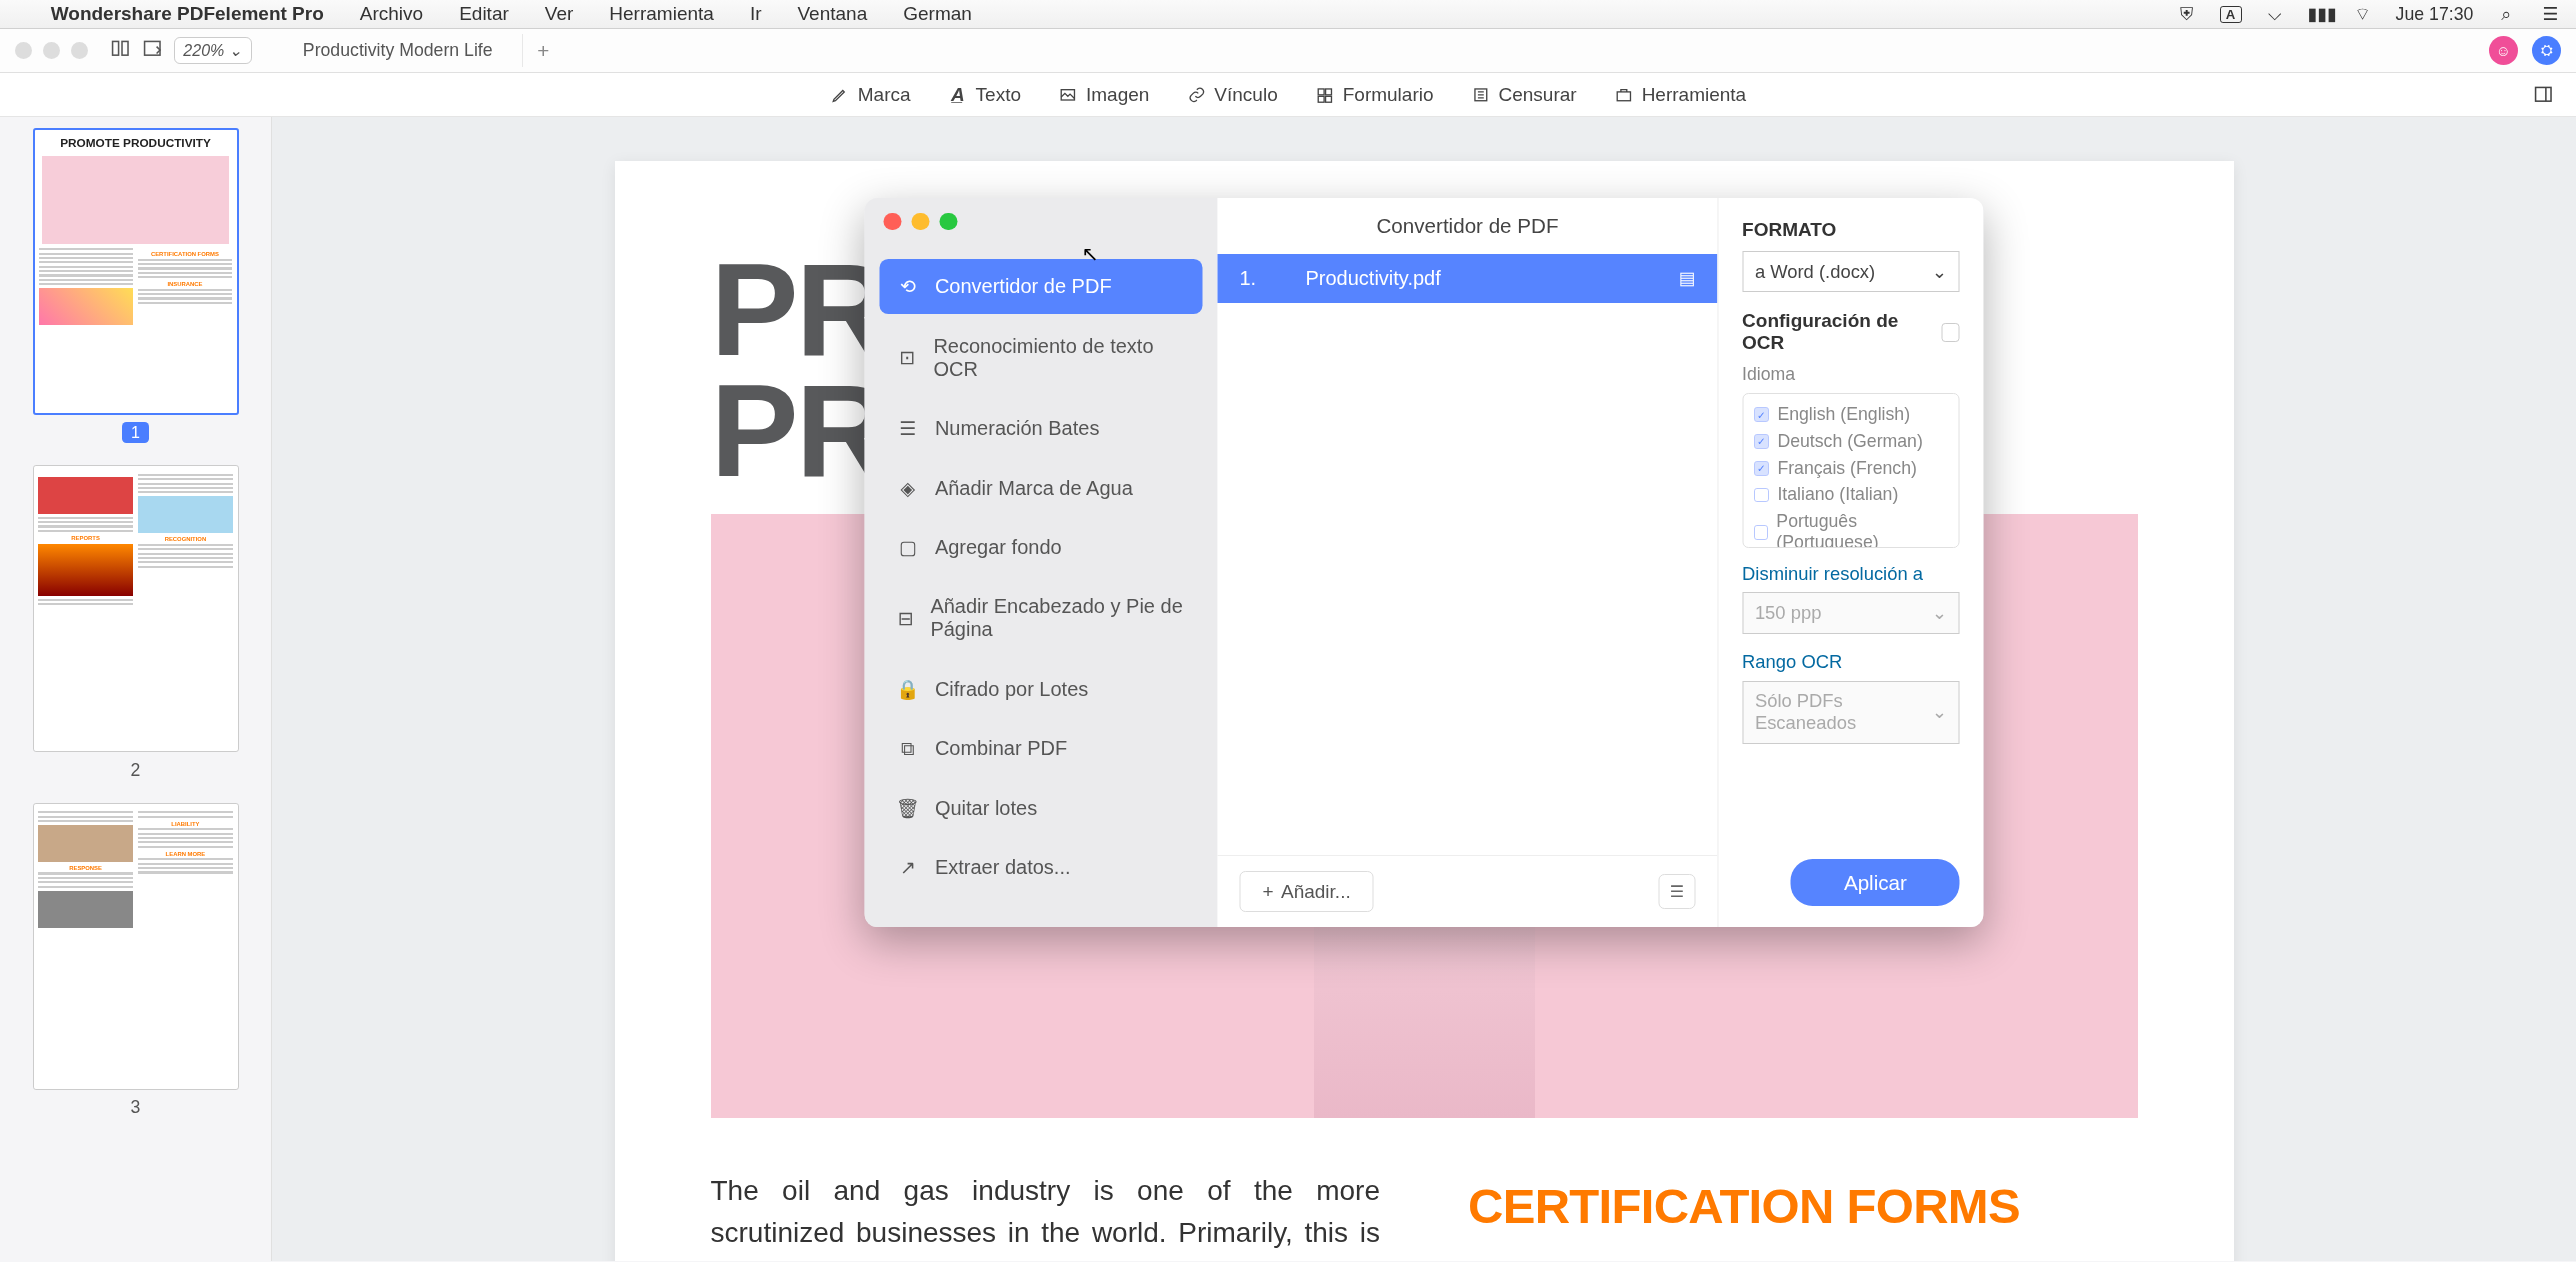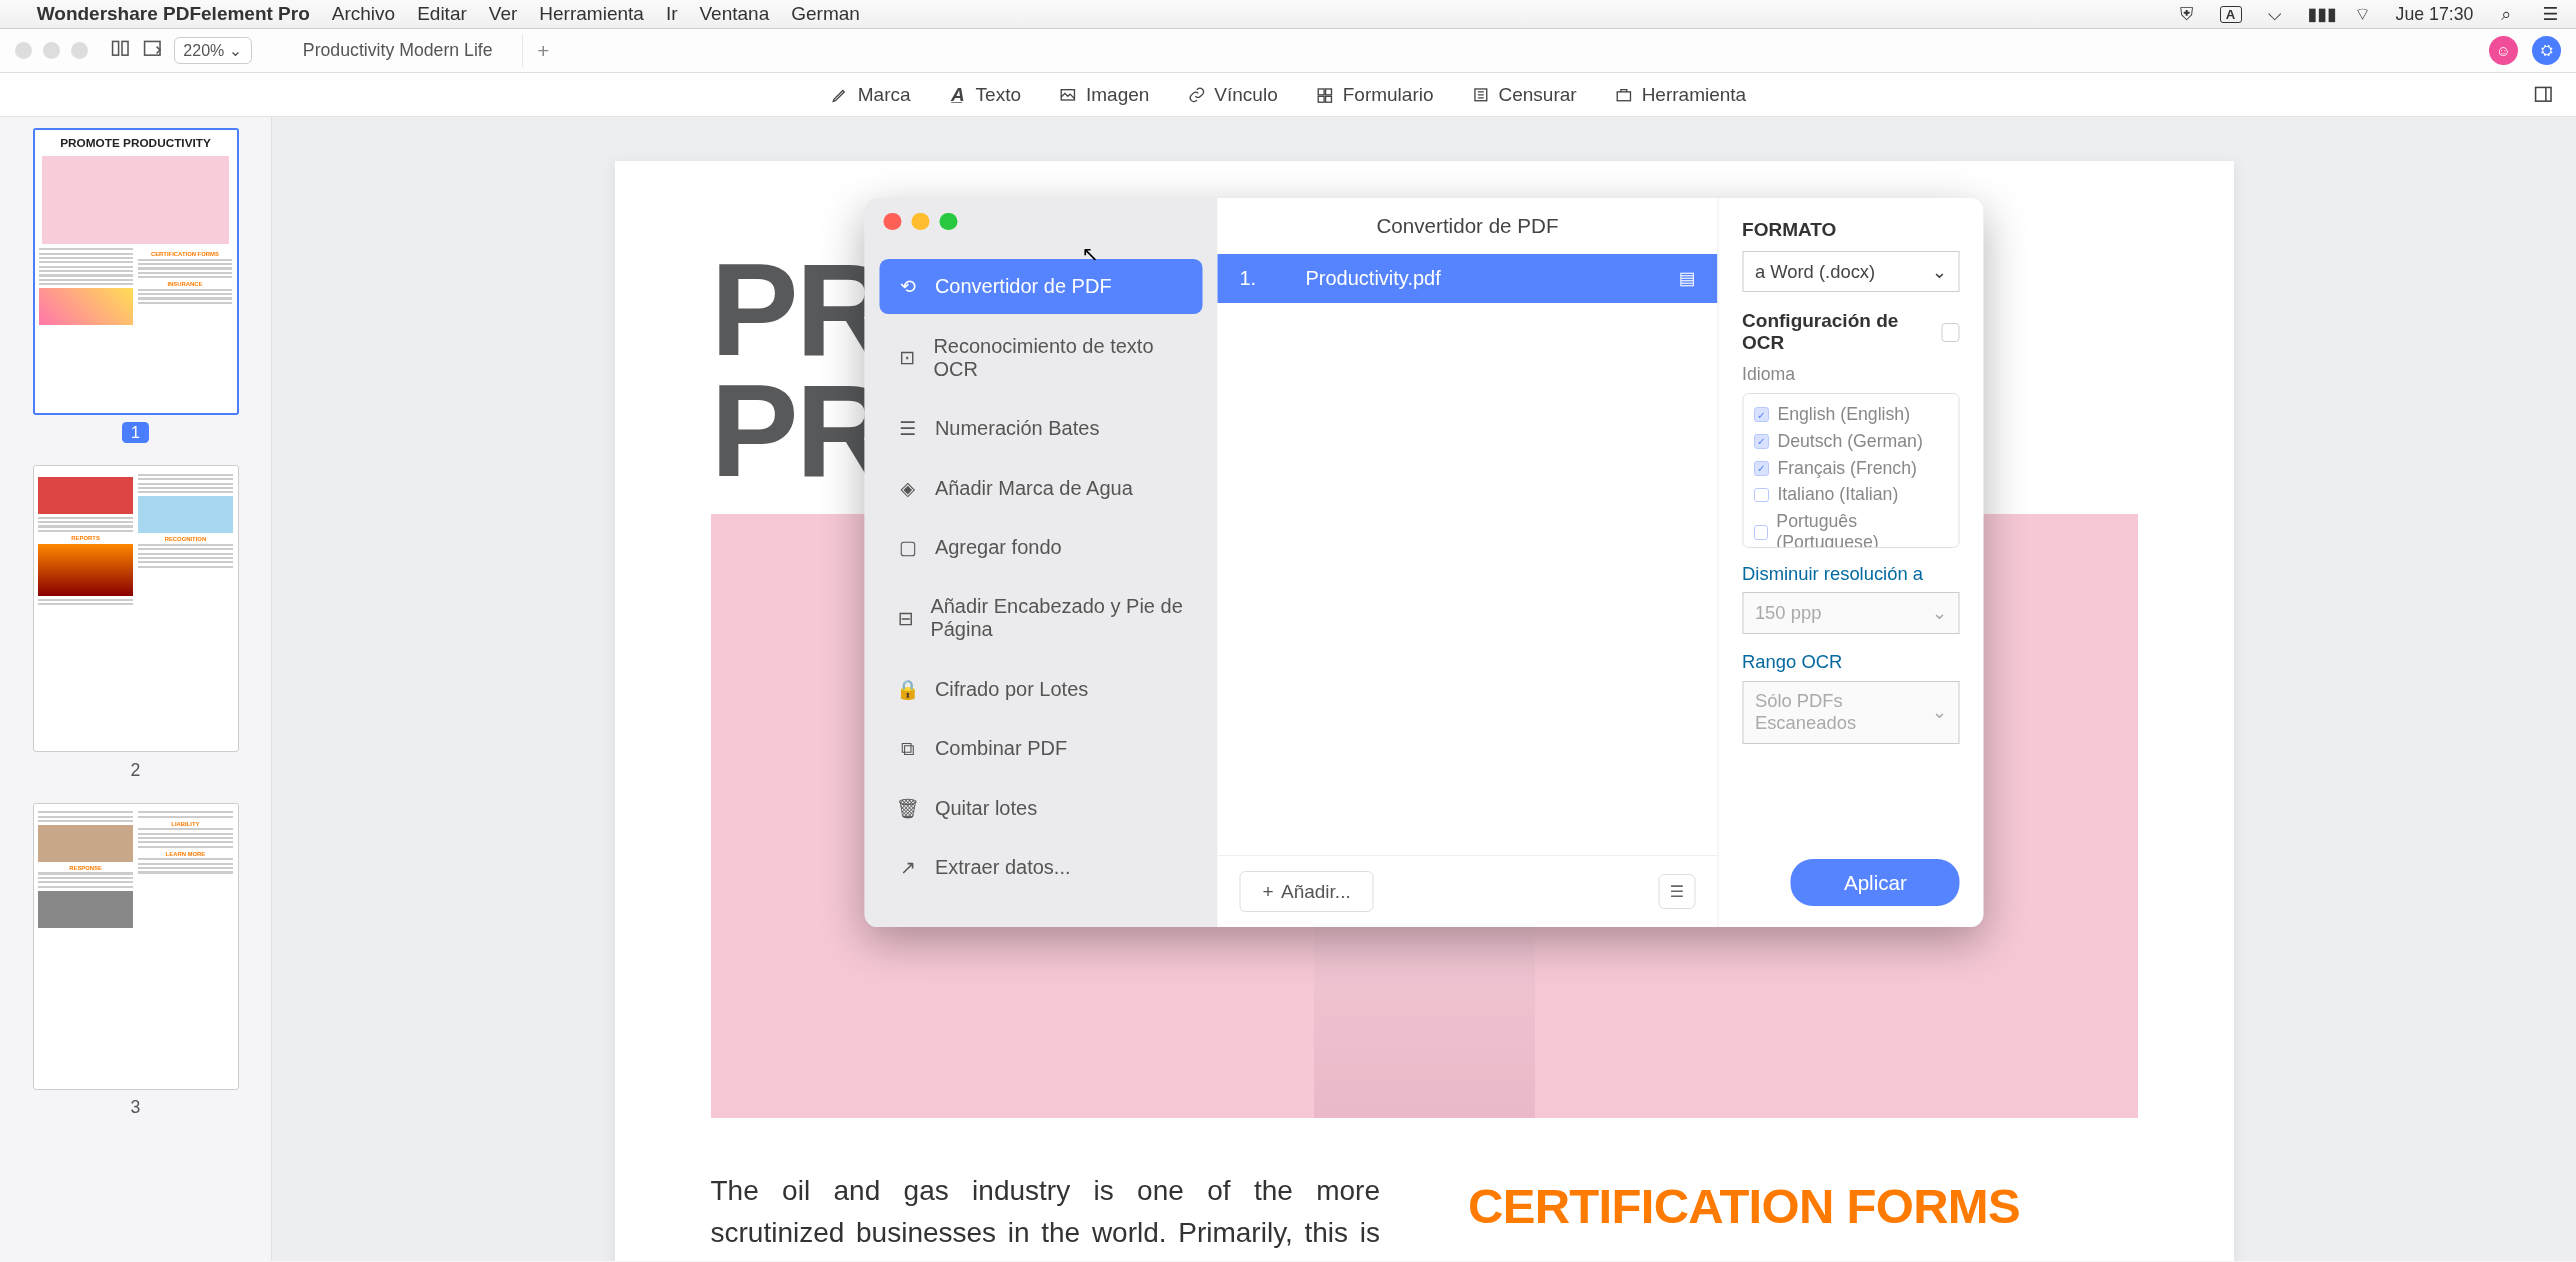--- a/index.html
+++ b/index.html
@@ -1,30 +1,30 @@
 <!DOCTYPE html>
 <html style="font-size:11.8px"><head>
   <meta charset="utf-8">
   <style>
     * { margin: 0; padding: 0; box-sizing: border-box; font-family: -apple-system, BlinkMacSystemFont, "Segoe UI", Helvetica, Arial, sans-serif; }
     body { width: 2576px; height: 1262px; background: #f5f5f7; transform-origin: top left; overflow: hidden; }
     
     
     .menubar { height: 29px; background: linear-gradient(#fafafa, #f0f0f0); border-bottom: 0.7px solid #d0d0d0; display: flex; align-items: center; padding: 0 14.7px; font-size: 19px; color: #333; justify-content: space-between; }
-    .menubar-left { display: flex; align-items: center; gap: 22px; }
+    .menubar-left { display: flex; align-items: center; gap: 36px; }
     .menubar-left .apple { font-size: 22px; }
     .menubar-left .app-name { font-weight: 600; }
     .menubar-right { display: flex; align-items: center; gap: 22px; font-size: 17.7px; }
     .menubar-right .icon { width: 22px; text-align: center; }
     
     
     .window-chrome { height: 44px; background: #fdfdfd; border-bottom: 0.7px solid #e0e0e0; display: flex; align-items: center; padding: 0 14.7px; font-size: 17.7px; color: #555; }
     .traffic-lights { display: flex; gap: 10.3px; margin-right: 22px; }
     .traffic-dot { width: 17.7px; height: 17.7px; border-radius: 50%; background: #ddd; }
-    .view-controls { display: flex; gap: 11px; align-items: center; margin-right: 22px; }
+    .view-controls { display: flex; gap: 11px; align-items: center; margin-right: 22px; font-style: italic; }
     .zoom-select { border: 0.7px solid #ccc; border-radius: 5.9px; padding: 2.9px 8.8px; font-size: 16px; background: #fff; display: flex; align-items: center; gap: 4.4px;}
     .tab { padding: 5.9px 29px; border-right: 0.7px solid #e8e8e8; }
     .tab-add { padding: 0 14.7px; font-size: 20.6px; color: #888; }
     .window-right { margin-left: auto; display: flex; gap: 14.7px; align-items: center;}
     .circle-btn { width: 29px; height: 29px; border-radius: 50%; display: flex; align-items: center; justify-content: center; font-size: 14.7px; color:#fff;}
     .circle-pink { background: #f04e98; }
     .circle-blue { background: #4a7eff; }
     
     
     .toolbar { height: 44px; background: #fff; border-bottom: 0.7px solid #e5e5e5; display: flex; align-items: center; justify-content: center; gap: 37px; font-size: 19px; color: #444; position: relative;}

